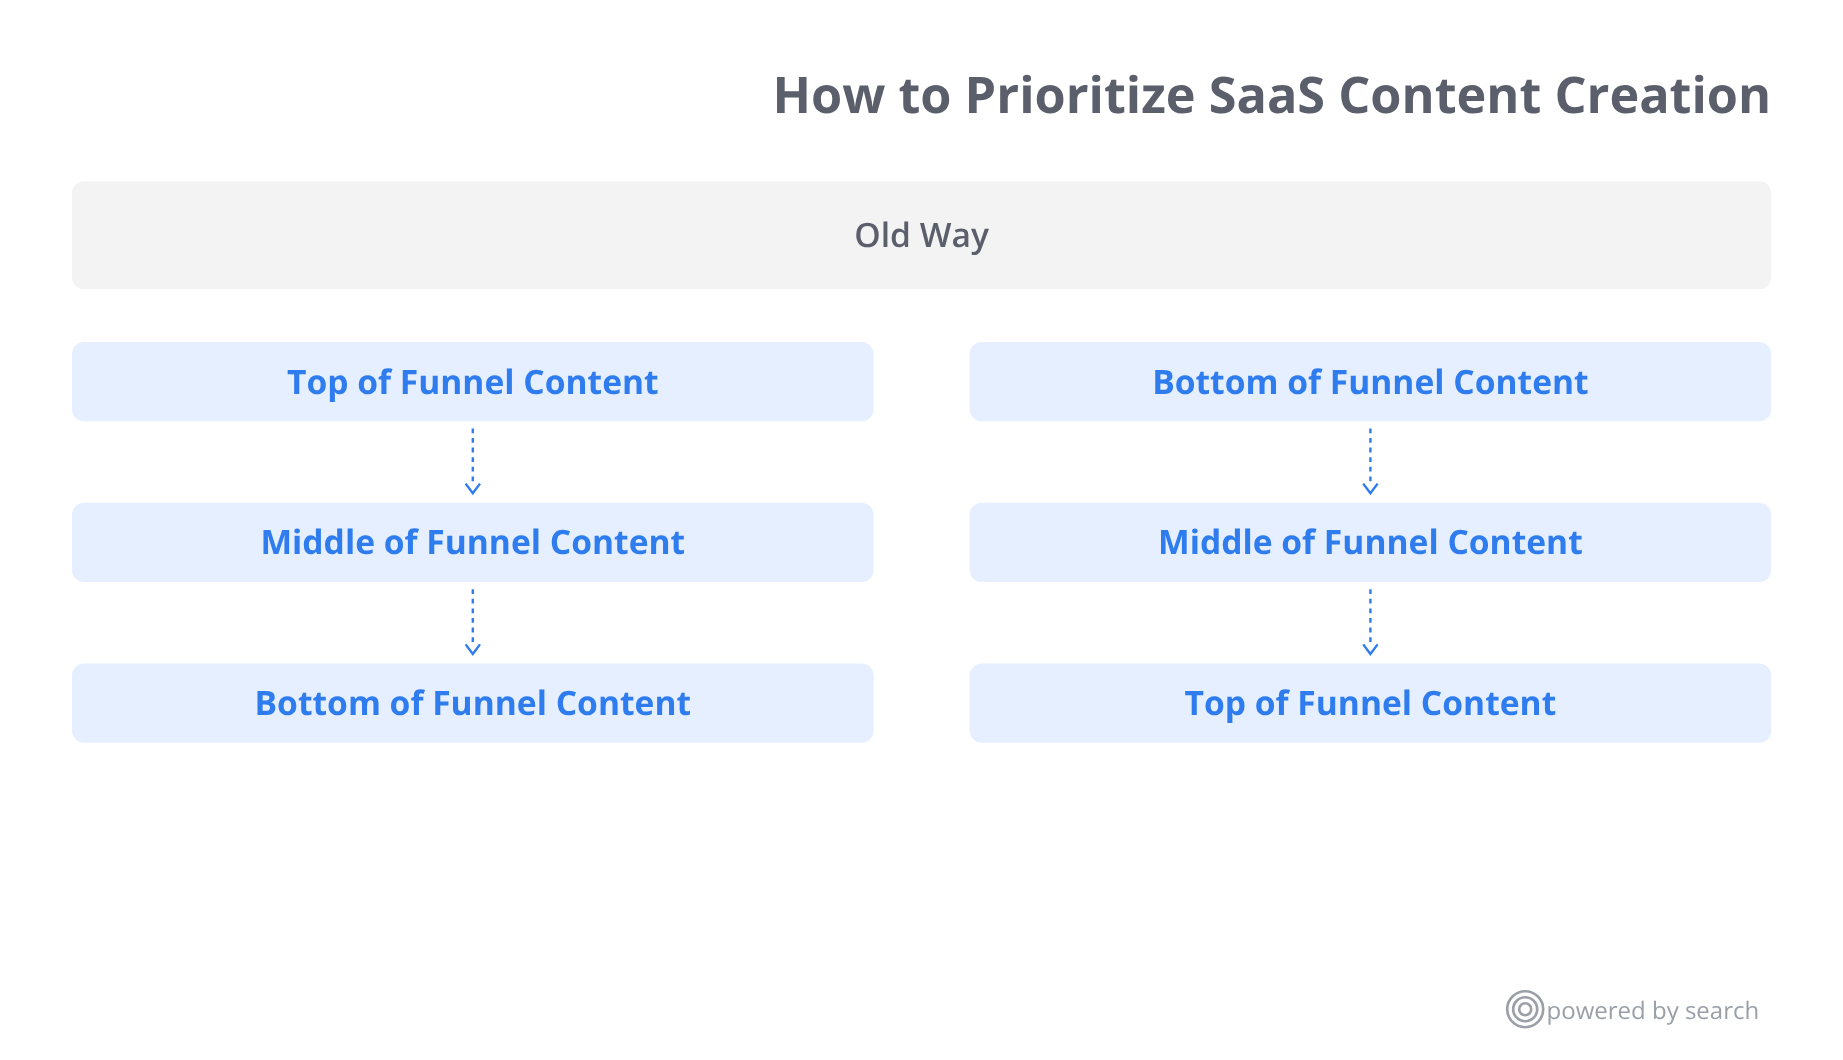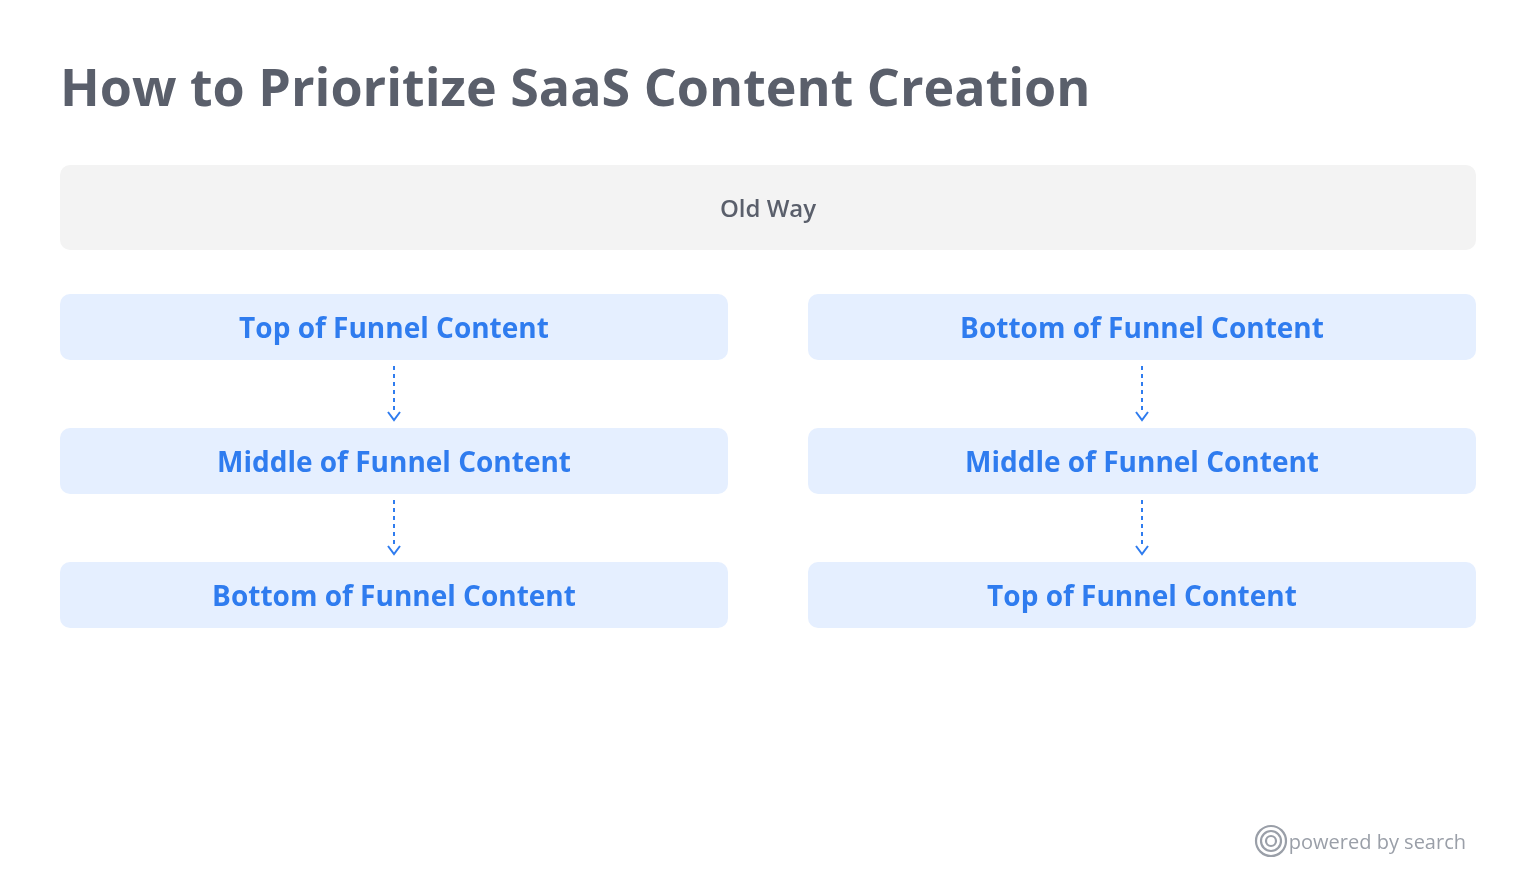--- a/index.html
+++ b/index.html
@@ -23,35 +23,35 @@
   .wrap {
     box-sizing: border-box;
     width: 100%;
     height: 100%;
     padding: 50px 60px 20px 60px;
     display: flex;
     flex-direction: column;
   }
   h1.title {
     margin: 0 0 44px 0;
-    text-align: left;
-    font-size: 52px;
+    text-align: right;
+    font-size: 42px;
     font-weight: 700;
     color: var(--heading-color);
   }
   .cols-header {
     background: var(--header-bg);
     border-radius: 10px;
     display: flex;
     padding: 26px 0;
   }
   .cols-header .col-head {
     flex: 1;
     text-align: center;
-    font-size: 24px;
+    font-size: 28px;
     font-weight: 600;
     color: var(--subheading-color);
   }
   .columns {
     display: flex;
     gap: 80px;
     margin-top: 44px;
   }
   .col {
     flex: 1;

